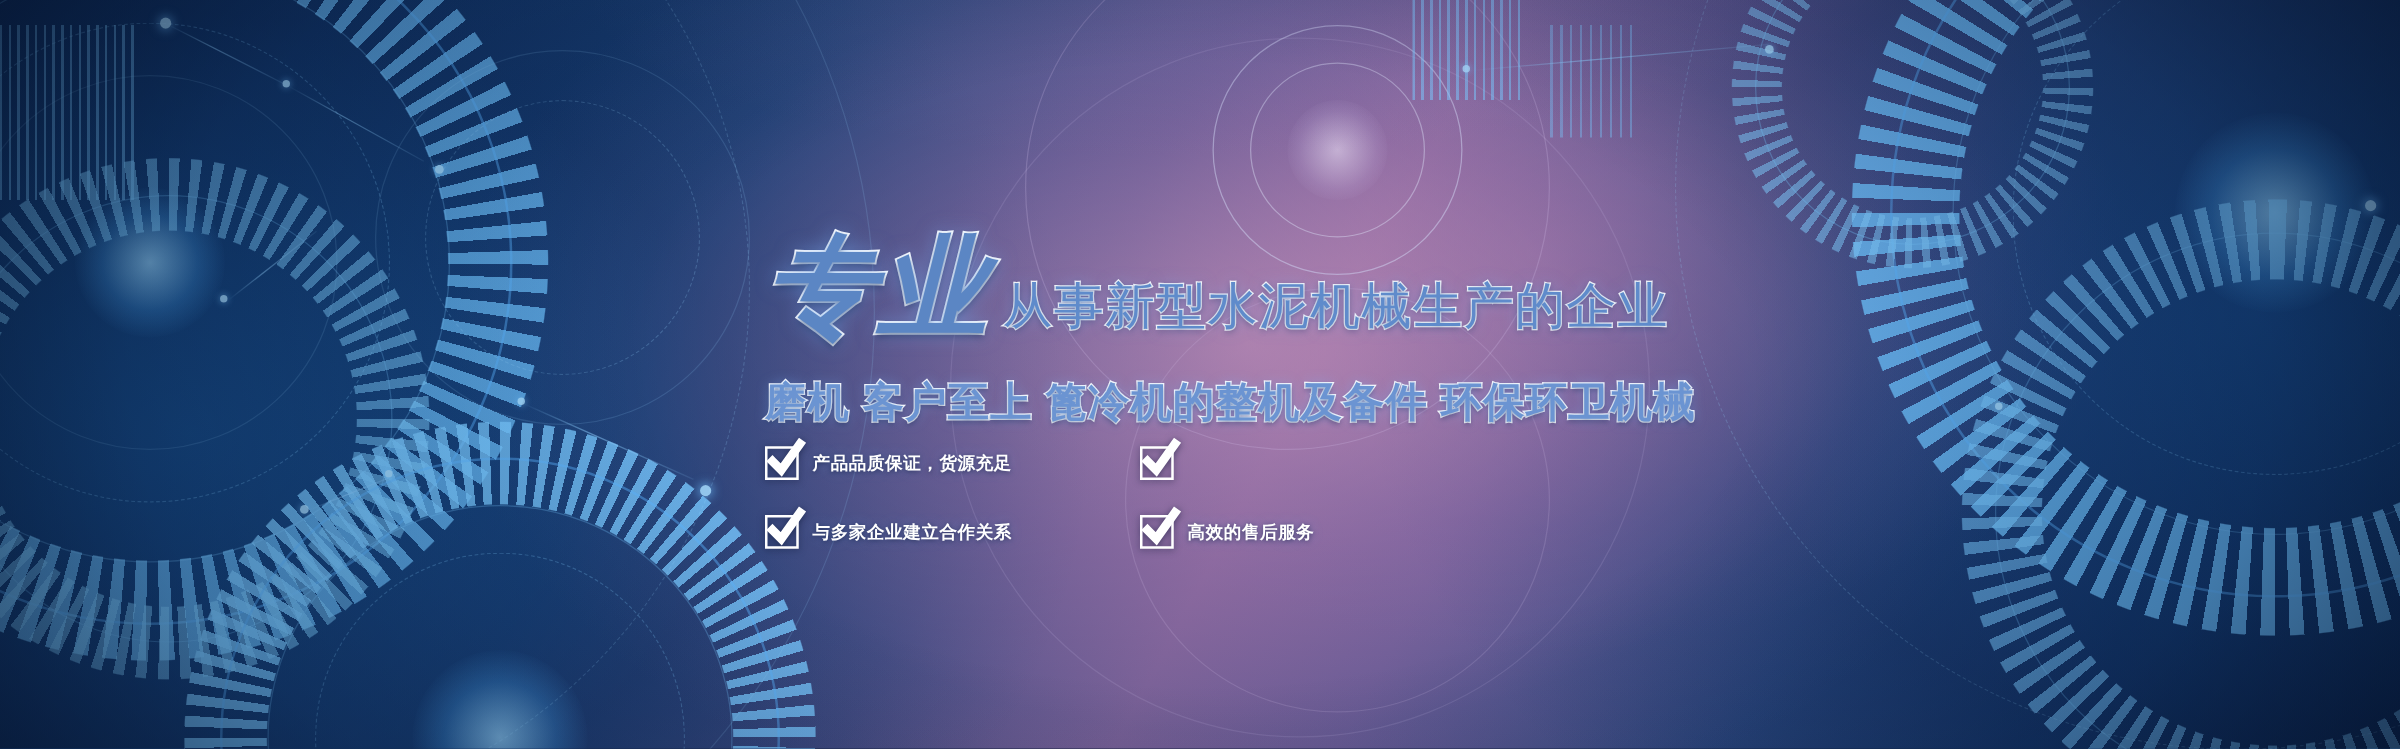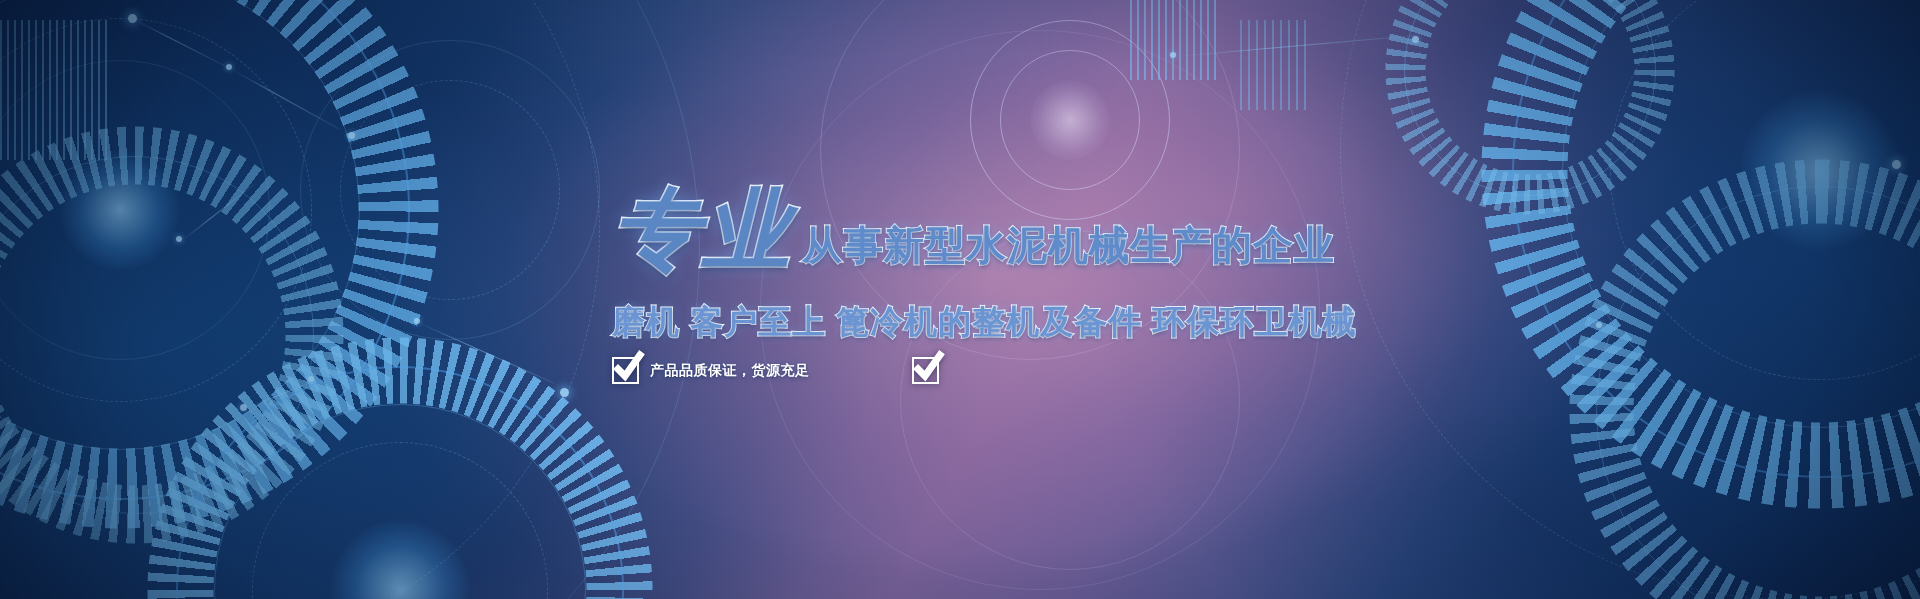--- a/index.html
+++ b/index.html
@@ -69,21 +69,21 @@
     font-size:88px; font-weight:bold; line-height:0.92;
     font-style:italic;
     letter-spacing:2px;
     color:#5b86c4;
     -webkit-text-stroke:3px #ffffff;
     paint-order:stroke fill;
     text-shadow:0 0 16px rgba(120,180,255,0.55), 0 3px 6px rgba(10,25,60,0.5);
   }
   .hl-sub {
     font-family:"Liberation Sans", sans-serif;
-    font-size:40px; font-weight:bold; line-height:1;
+    font-size:40px; font-weight:normal; line-height:1;
     letter-spacing:1px;
     margin-left:10px; margin-bottom:6px;
     color:#5f8bcb;
     -webkit-text-stroke:2px #ffffff;
     paint-order:stroke fill;
     text-shadow:0 0 12px rgba(120,180,255,0.5), 0 2px 5px rgba(10,25,60,0.45);
   }
 
   .subline {
     position:absolute; left:612px; top:300px;
@@ -218,17 +218,33 @@
       </div>
 
       <div class="bullet">
         <span class="chk">
           <svg viewBox="0 0 38 38">
               <path d="M9 20 L16 27 L31 6" fill="none" stroke="#ffffff" stroke-width="7" stroke-linecap="square" stroke-linejoin="miter"></path>
             </svg>
         </span>
       </div>
 
-
+      <div class="bullet">
+        <span class="chk">
+          <svg viewBox="0 0 38 38">
+              <path d="M9 20 L16 27 L31 6" fill="none" stroke="#ffffff" stroke-width="7" stroke-linecap="square" stroke-linejoin="miter"></path>
+            </svg>
+        </span>
+        <span class="bullet-label">与多家企业建立合作关系</span>
+      </div>
+
+      <div class="bullet">
+        <span class="chk">
+          <svg viewBox="0 0 38 38">
+              <path d="M9 20 L16 27 L31 6" fill="none" stroke="#ffffff" stroke-width="7" stroke-linecap="square" stroke-linejoin="miter"></path>
+            </svg>
+        </span>
+        <span class="bullet-label">高效的售后服务</span>
+      </div>
 
     </div>
   </div>
 </div>
 
 </body></html>

